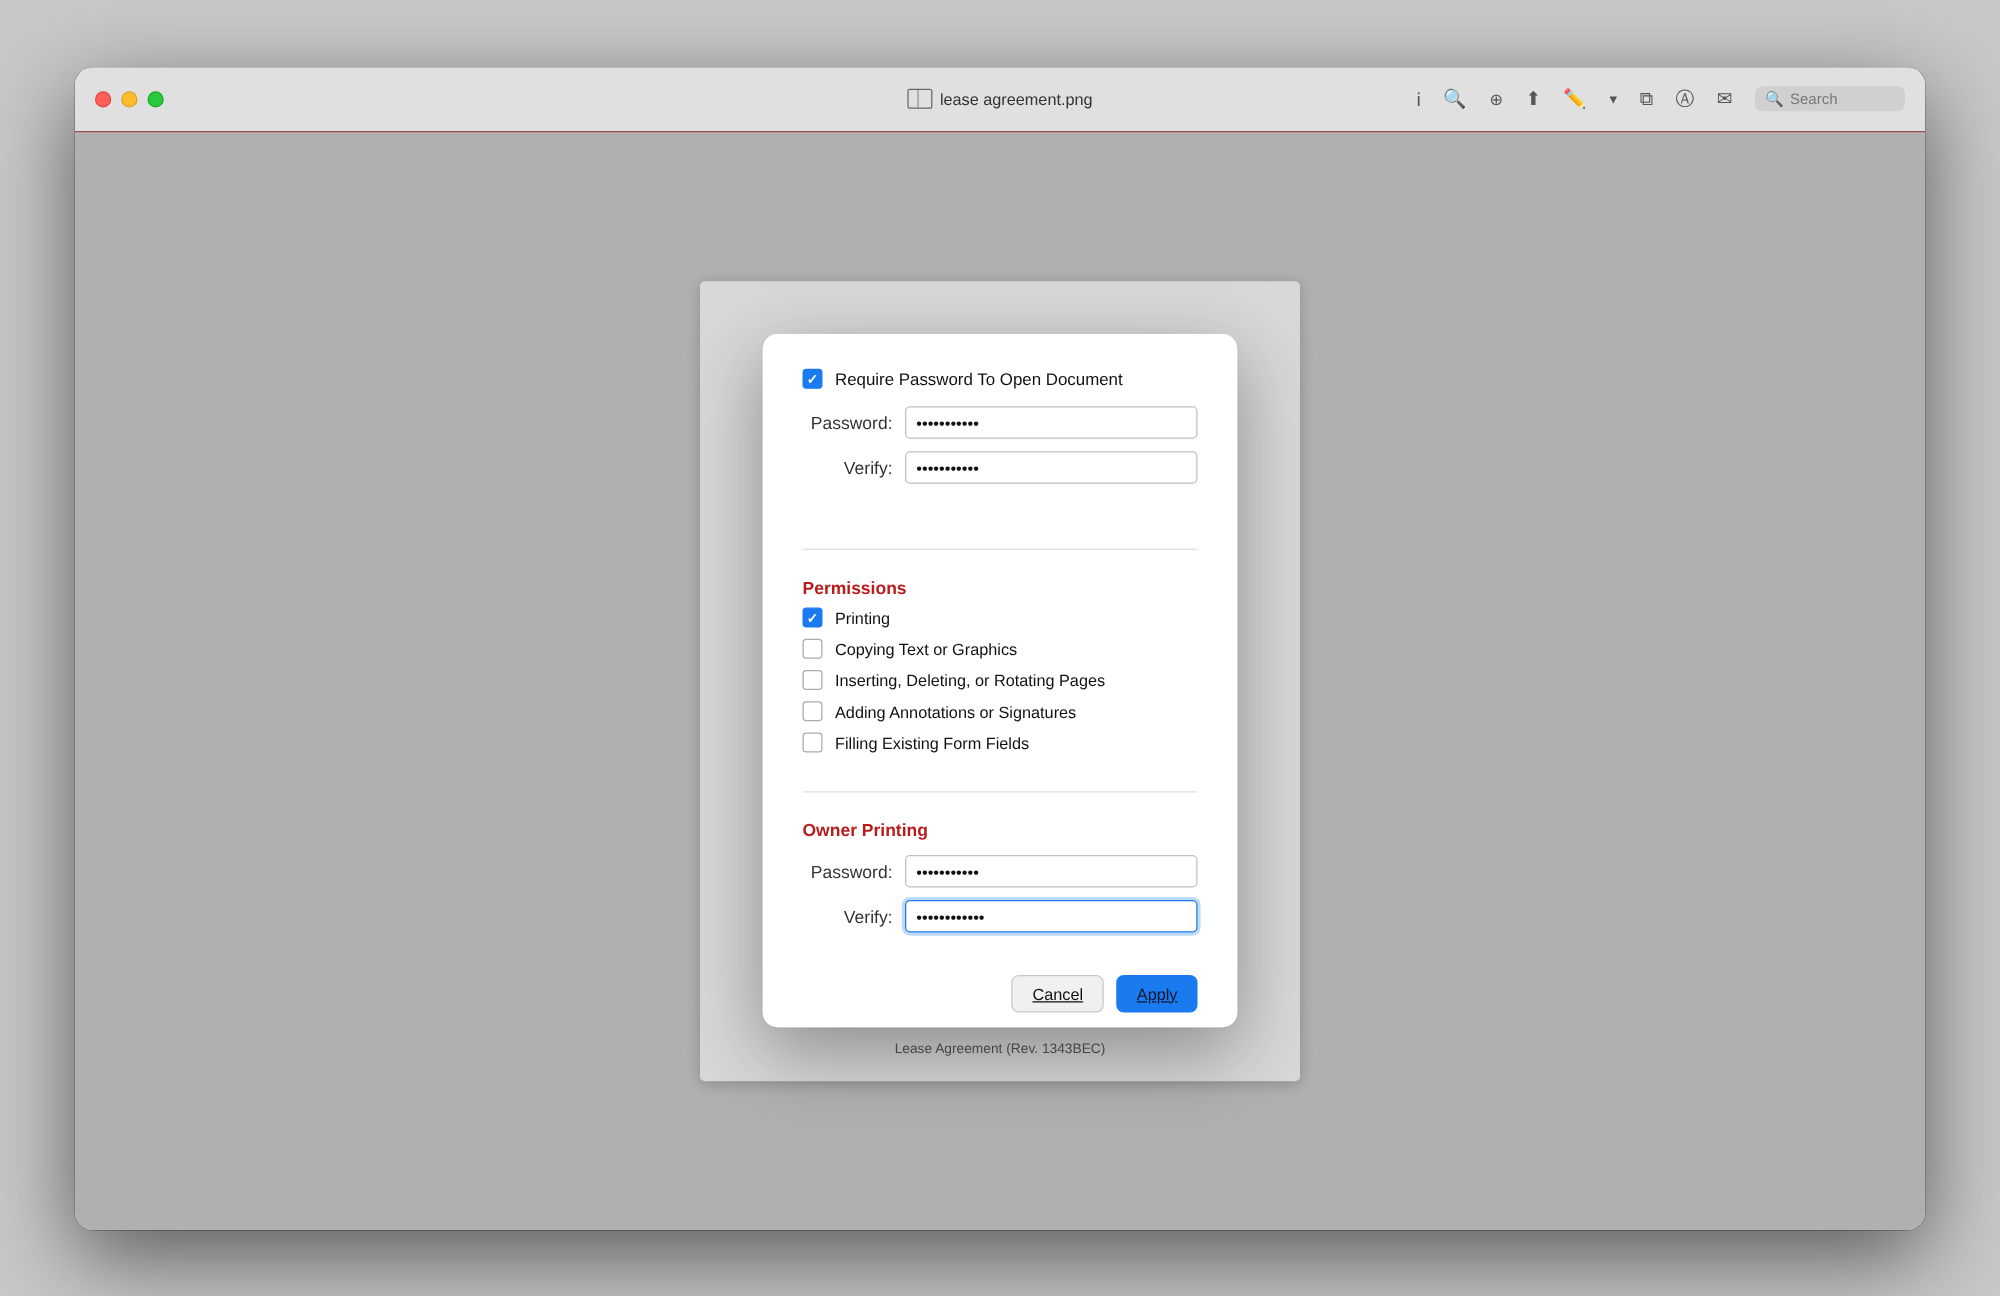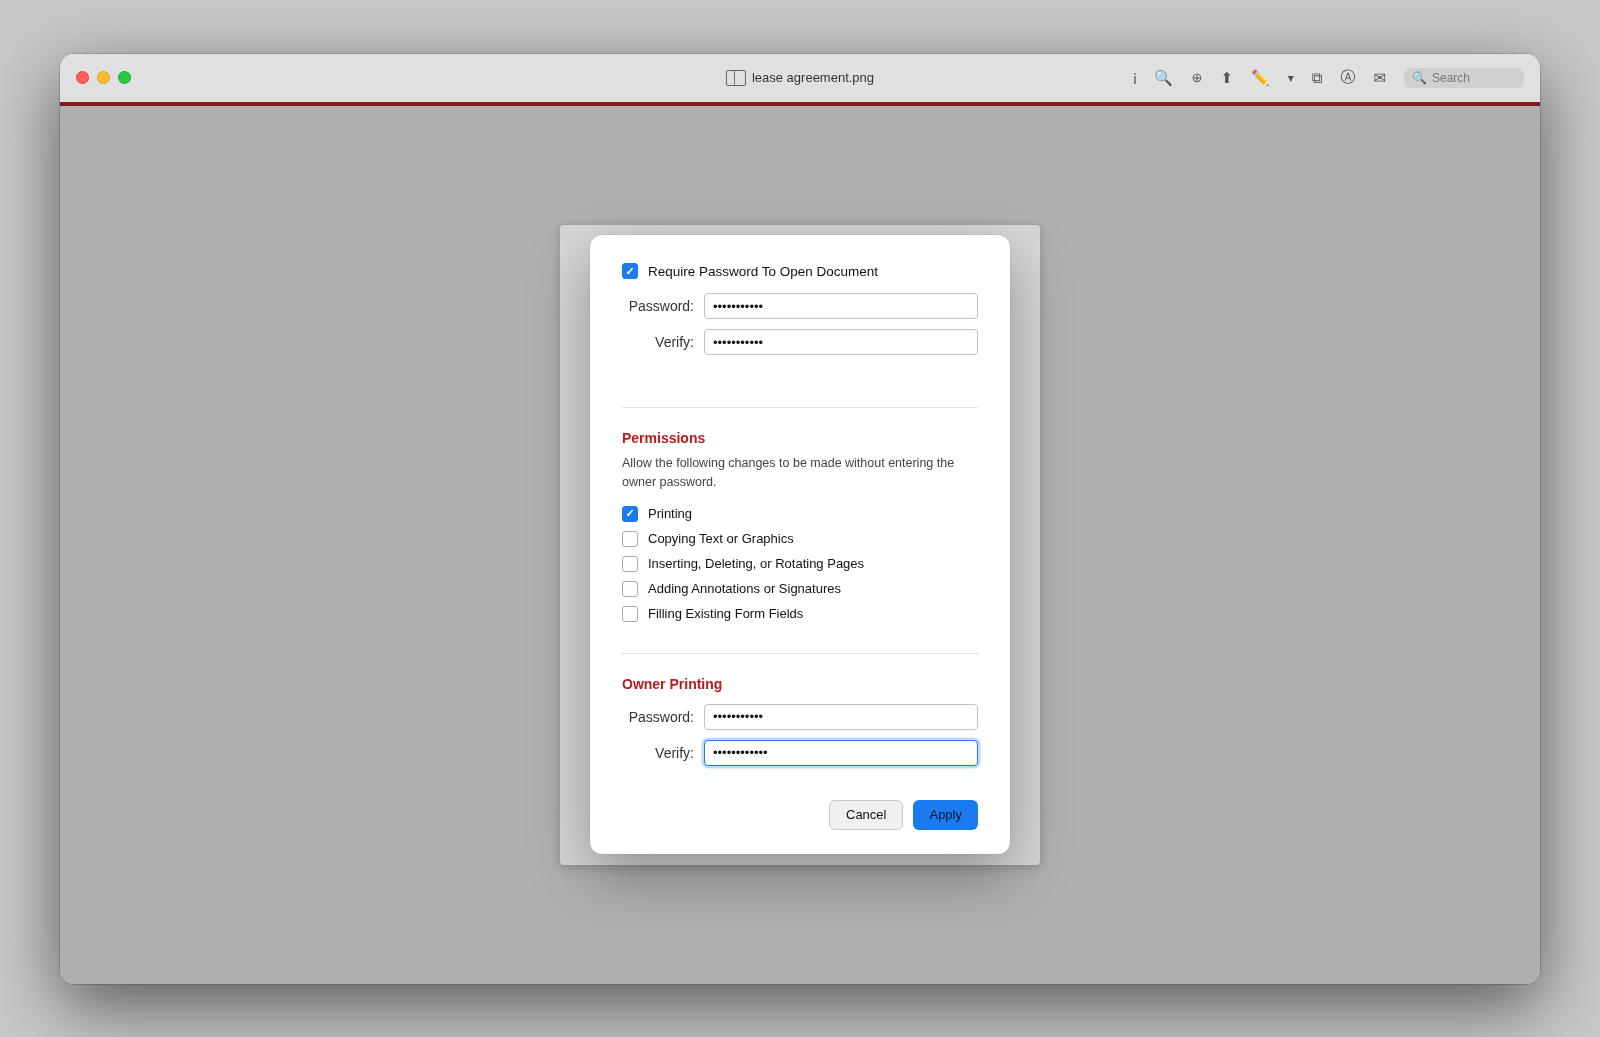--- a/index.html
+++ b/index.html
@@ -25,21 +25,21 @@
       display: flex;
       flex-direction: column;
       overflow: hidden;
       position: relative;
     }
 
     
     .title-bar {
       height: 52px;
       background: #e0e0e0;
-      border-bottom: 4px solid #7f1d1d;
+      border-bottom: 1px solid #7f1d1d;
       display: flex;
       align-items: center;
       padding: 0 16px;
       flex-shrink: 0;
       position: relative;
     }
 
     .traffic-lights {
       display: flex;
       gap: 8px;
@@ -154,22 +154,22 @@
       top: 0; left: 0; right: 0; bottom: 0;
       display: flex;
       align-items: center;
       justify-content: center;
       z-index: 10;
     }
 
     .modal {
       background: #ffffff;
       border-radius: 12px;
-      width: 420px;
-      padding: 28px 32px 24px;
+      width: 380px;
+      padding: 28px 32px 12px;
       box-shadow: 0 20px 60px rgba(0,0,0,0.35), 0 0 0 0.5px rgba(0,0,0,0.1);
       display: flex;
       flex-direction: column;
       gap: 4px;
     }
 
     
     .require-section {
       margin-bottom: 20px;
     }
@@ -292,20 +292,21 @@
     }
 
     .btn {
       height: 30px;
       border-radius: 6px;
       border: none;
       font-size: 13px;
       font-weight: 500;
       cursor: pointer;
       padding: 0 16px;
+      text-decoration: underline;
     }
 
     .btn-cancel {
       background: #f0f0f0;
       border: 1px solid #c8c8c8;
       color: #111;
     }
 
     .btn-apply {
       background: #1a7aef;
@@ -368,21 +369,20 @@
           <div class="field-row">
             <span class="field-label">Verify:</span>
             <input class="field-input" type="password" value="password123" style="">
           </div>
         </div>
 
         <div class="divider"></div>
 
         <div class="permissions-section">
           <div class="section-title">Permissions</div>
-          <div class="section-desc">Allow the following changes to be made without entering the owner password.</div>
 
           <div class="permission-row">
             <div class="checkbox checked"></div>
             <span class="permission-label">Printing</span>
           </div>
           <div class="permission-row">
             <div class="checkbox"></div>
             <span class="permission-label">Copying Text or Graphics</span>
           </div>
           <div class="permission-row">

